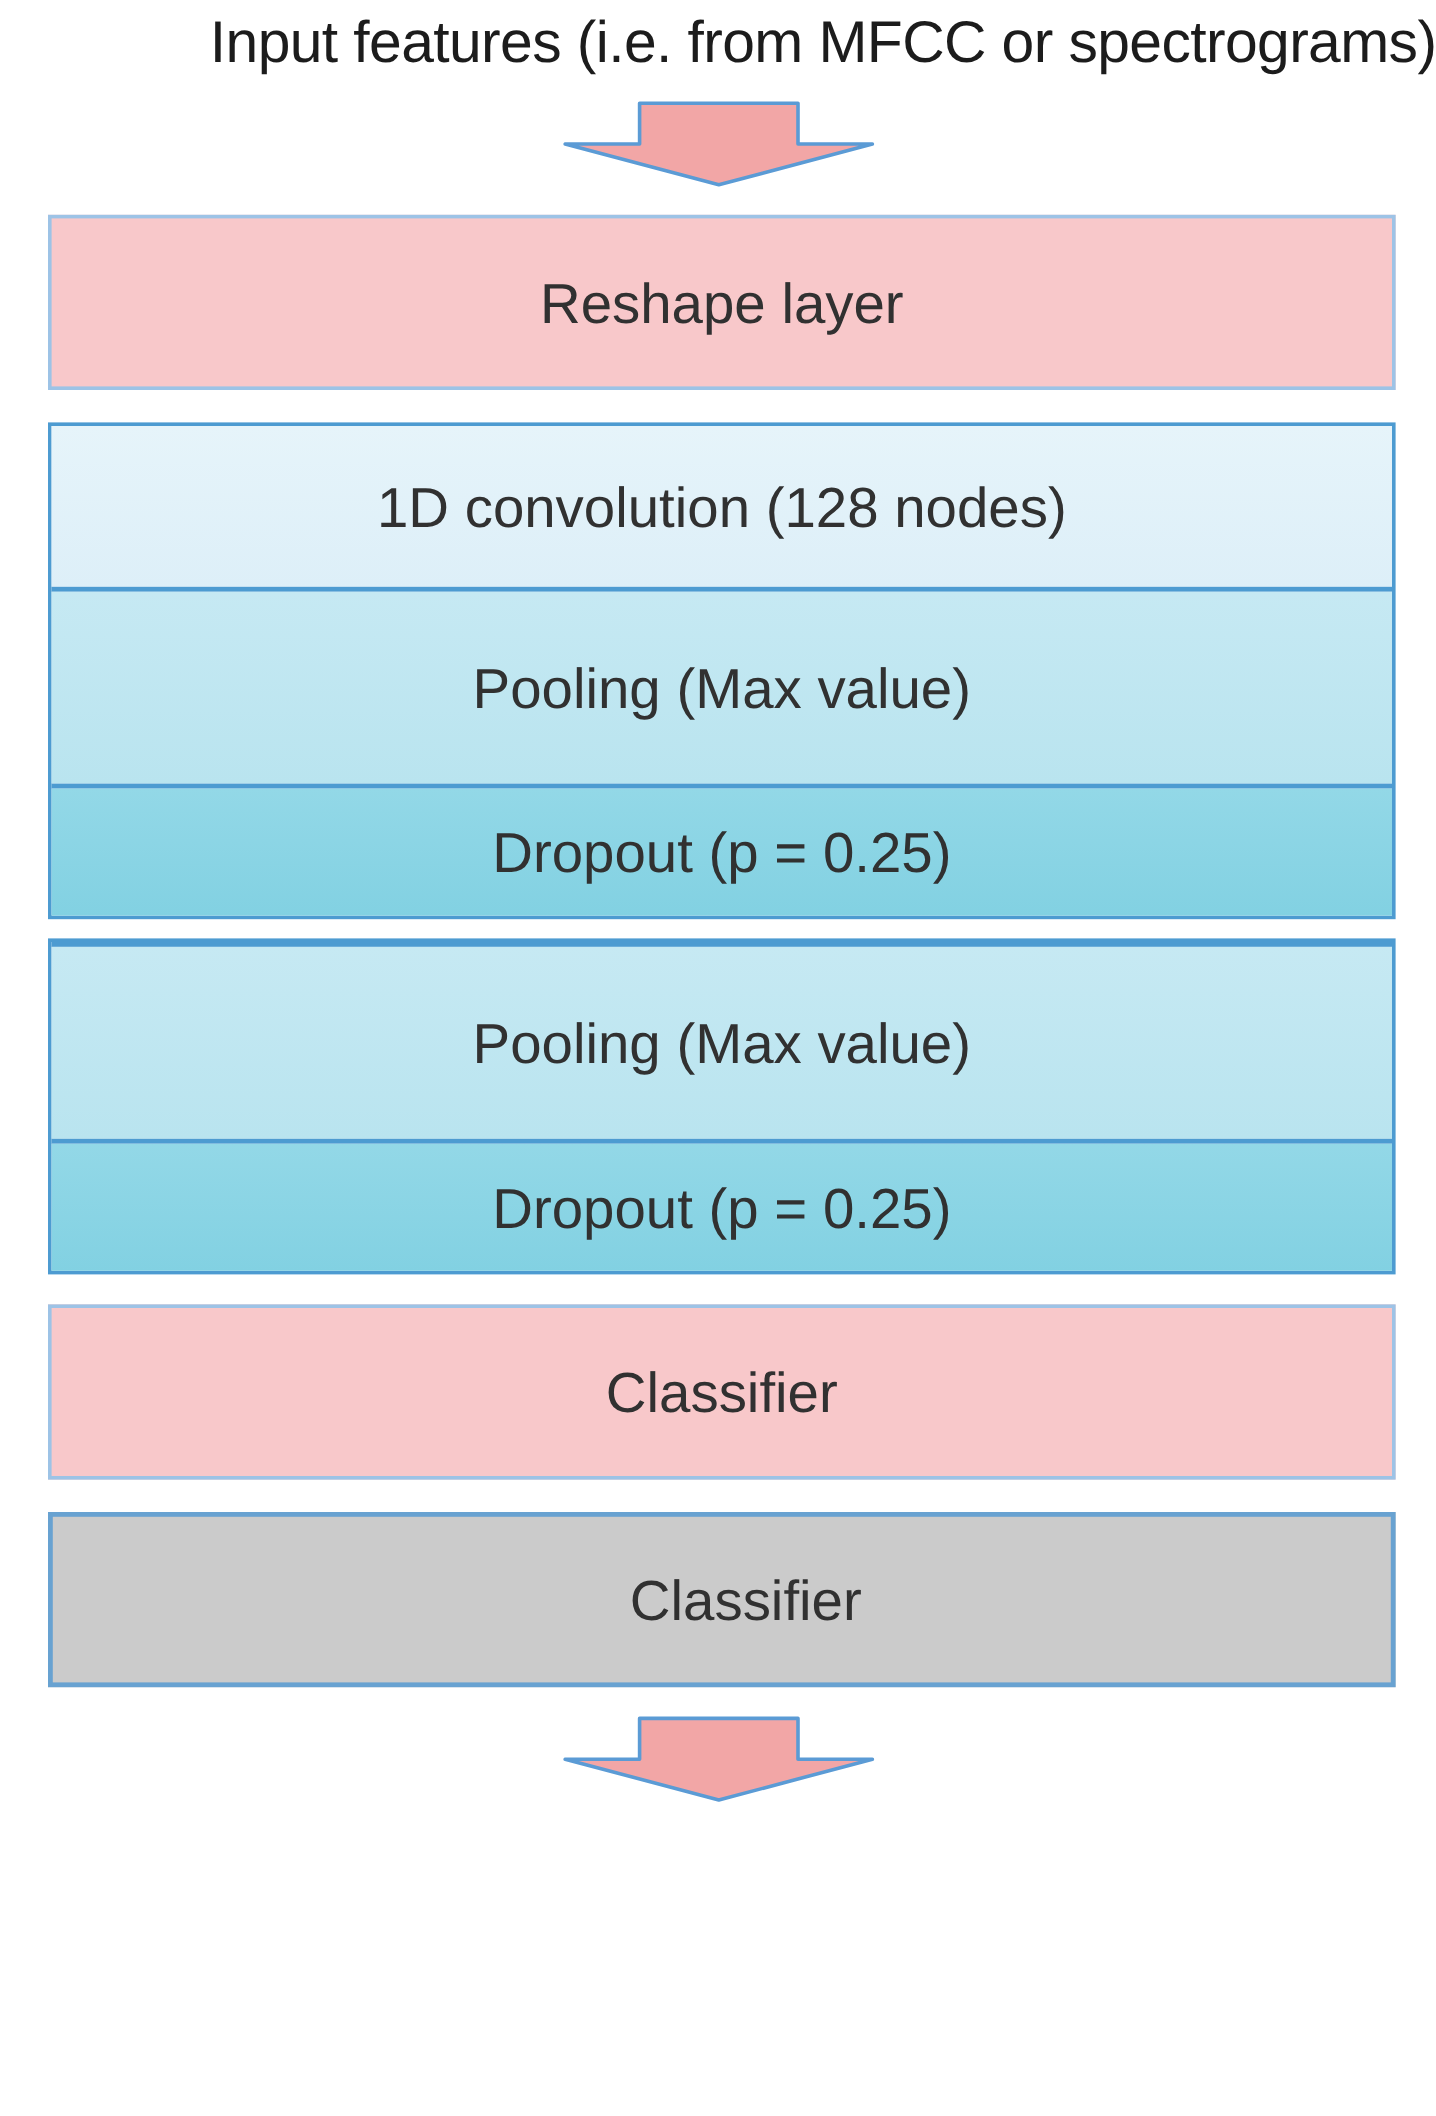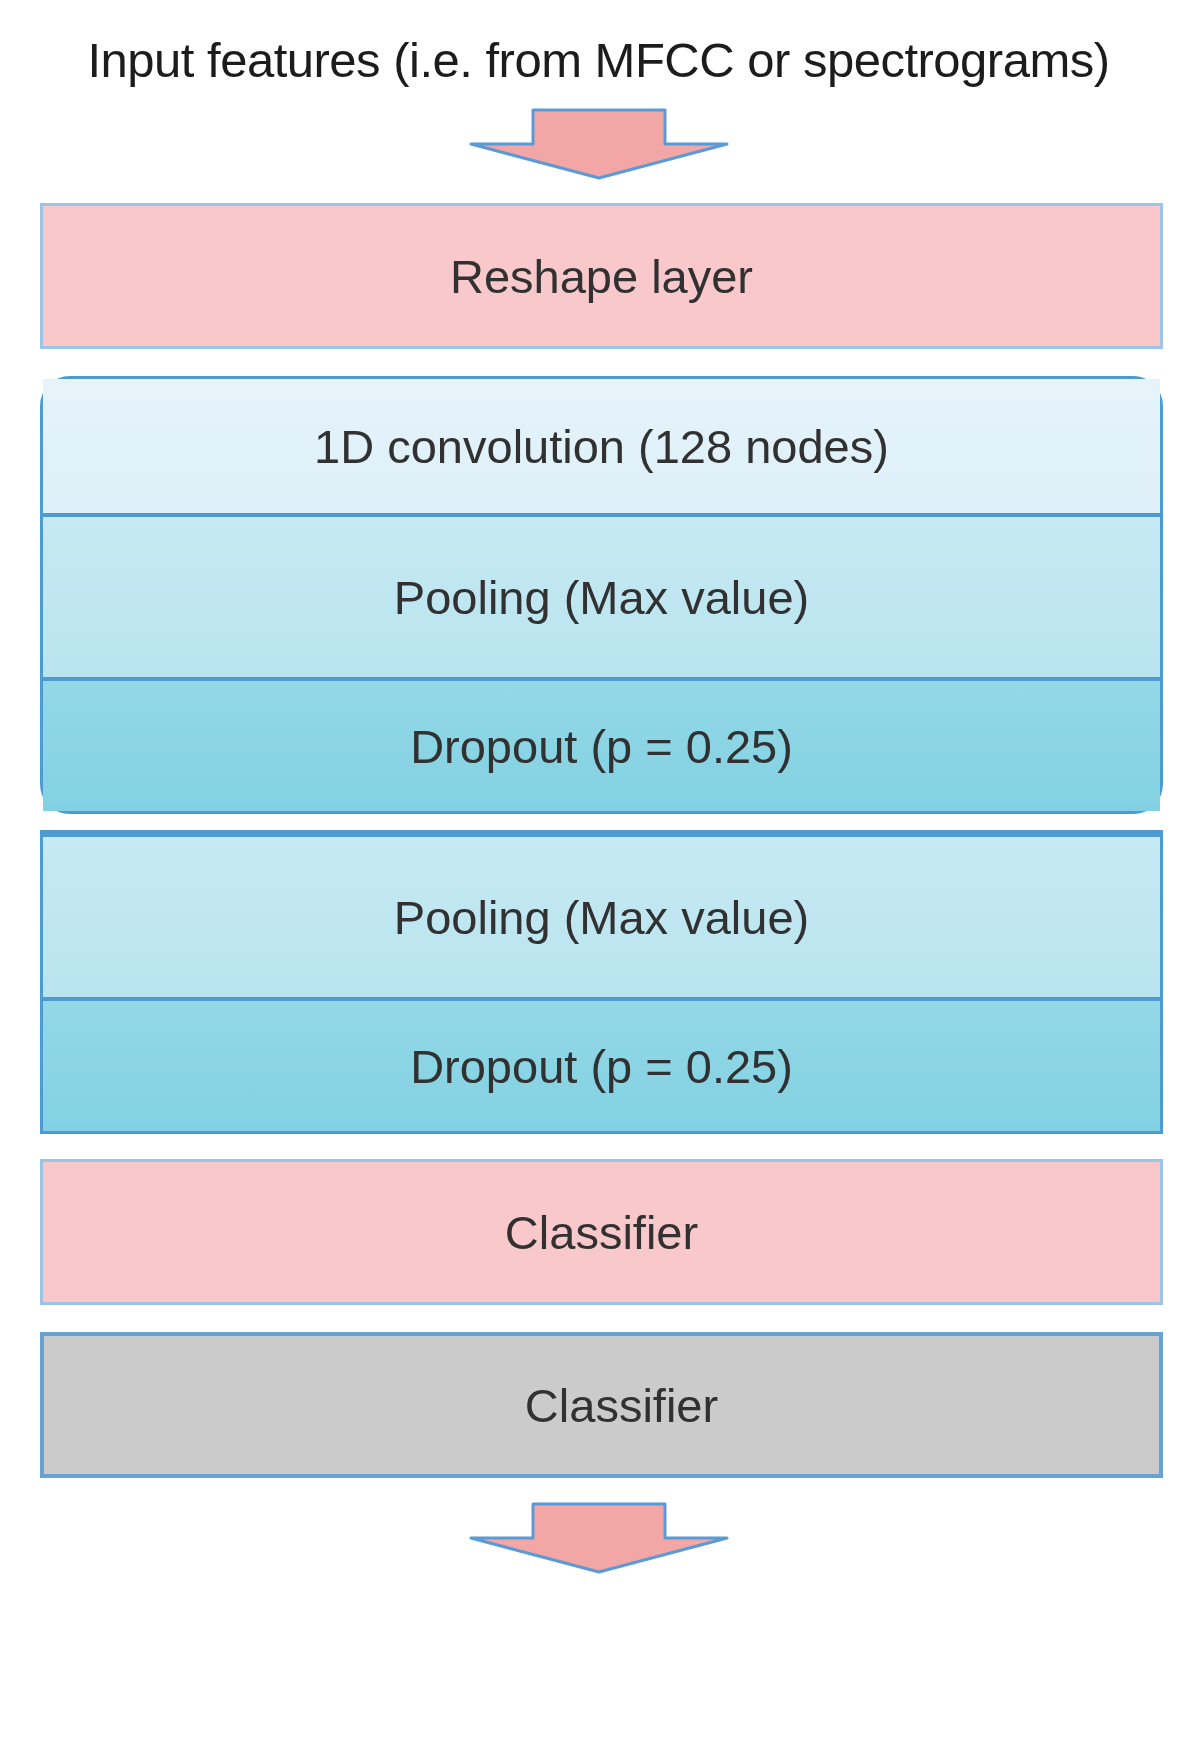--- a/index.html
+++ b/index.html
@@ -18,22 +18,22 @@
   }
   html,body{margin:0;padding:0;background:#ffffff;}
   .page{
     position:relative;
     width:1197px;height:1763px;
     background:#ffffff;
     font-family:"Liberation Sans", sans-serif;
     overflow:hidden;
   }
   .title{
-    padding-top:30px;
-    text-align:center;
+    padding-top:6px;
+    text-align:right;
     font-size:49px;
     line-height:1.25;
     color:var(--title_text);
     letter-spacing:-0.5px;
   }
   .flow-arrow{
     display:block;
     margin:17px auto 0 auto;
     width:260px;height:72px;
   }
@@ -65,33 +65,33 @@
     background:var(--gray_fill);
     border:4px solid var(--gray_border);
     padding-left:40px;
   }
   .reshape{margin-top:23px;}
   .group{
     box-sizing:border-box;
     width:1123px;
     border:3px solid var(--group_border);
   }
-  .group-1{margin-top:27px;border-radius:30px;}
+  .group-1{margin-top:27px;}
   .group-2{margin-top:16px;}
   .row{
     box-sizing:border-box;
     width:100%;
     display:flex;align-items:center;justify-content:center;
     font-size:47px;
     color:var(--label_text);
     text-align:center;
   }
   .row.conv{height:134px;background:linear-gradient(to bottom,#e6f4fa,var(--conv_fill));}
   .row.pool{height:164px;background:linear-gradient(to bottom,#c6e9f3,var(--pool_fill));border-top:4px solid var(--group_border);}
-  .row.drop{height:134px;background:linear-gradient(to bottom,#93d8e7,var(--drop_fill));border-top:4px solid var(--group_border);text-align:center;}
+  .row.drop{height:110px;background:linear-gradient(to bottom,#93d8e7,var(--drop_fill));border-top:4px solid var(--group_border);text-align:center;}
   .flattener{margin-top:25px;}
   .classifier{margin-top:27px;}
   .bottom-arrow{margin-top:24px;}
   .footer{
     margin-top:12px;
     text-align:center;
     font-size:50px;
     color:var(--title_text);
   }
 </style>

